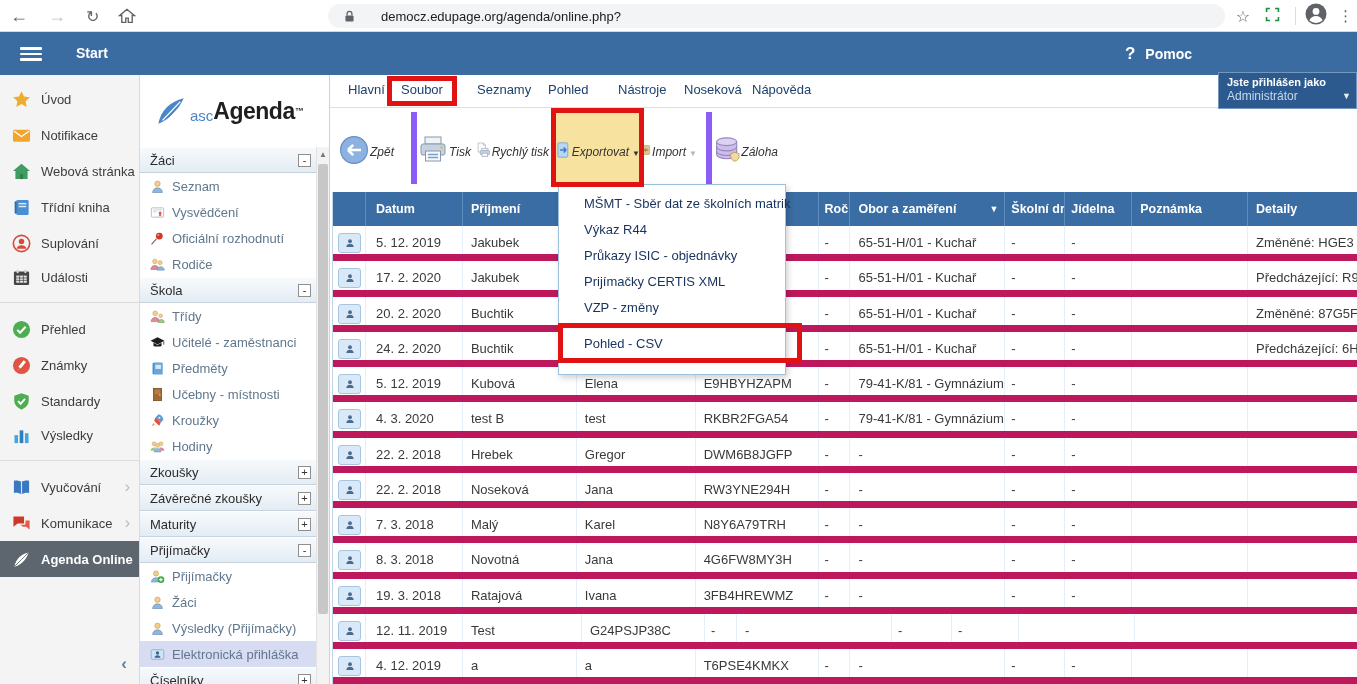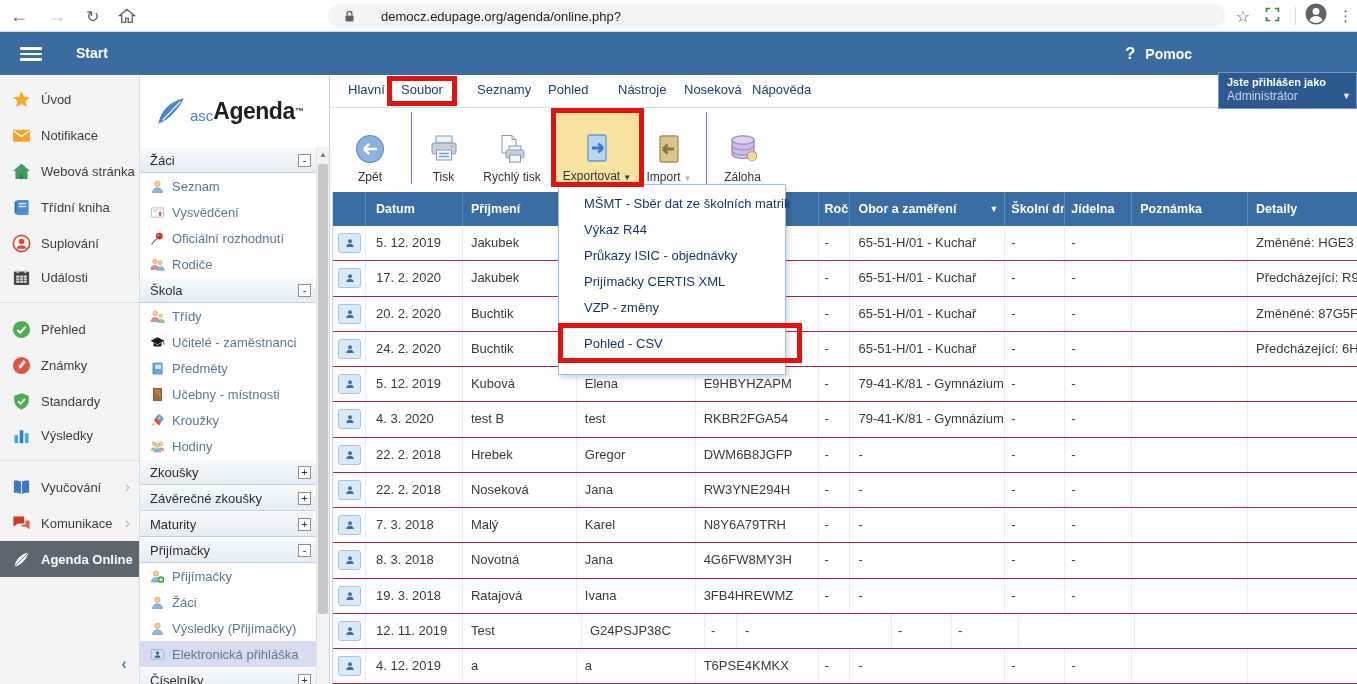--- a/index.html
+++ b/index.html
@@ -72,41 +72,41 @@
   
   .main { position:absolute; left:330px; top:75px; right:0; bottom:0; background:#fff; }
   .menubar { position:relative; height:33px; border-bottom:1px solid #d9e0e8; }
   .mitem { position:absolute; top:7px; font-size:13px; color:#1c3f6e; cursor:pointer; }
   .mitem:nth-child(1){left:18px} .mitem:nth-child(2){left:71px} .mitem:nth-child(3){left:147px}
   .mitem:nth-child(4){left:218px} .mitem:nth-child(5){left:288px} .mitem:nth-child(6){left:354px}
   .mitem:nth-child(7){left:422px}
   .mitem .redbox { left:-14px; right:-14px; top:-6px; bottom:-9px; }
 
   .toolbar { position:relative; height:84px; display:flex; align-items:flex-start; padding:4px 0 0 8px; }
-  .tbtn { width:64px; height:72px; display:flex; flex-direction:column; align-items:center;
-    justify-content:flex-end; padding-top:3px; cursor:pointer; position:relative; border-radius:3px; }
+  .tbtn { width:64px; height:72px; display:flex; flex-direction:row; align-items:center;
+    justify-content:flex-start; padding-top:3px; cursor:pointer; position:relative; border-radius:3px;font-style:italic; }
   .tbtn .ticn { width:32px; height:32px; }
   .tbtn .ticn svg { width:100%; height:100%; }
   .tbtn .tlbl { margin-top:5px; font-size:12px; color:#333; white-space:nowrap; }
   .tbtn .crt { font-size:8px; color:#333; margin-left:3px; }
   .tbtn .crt.dim { color:#b4b4b4; }
   .tbtn:nth-child(2) { width:64px; }
   .tbtn:nth-child(3) { width:74px; }
   .tbtn:nth-child(4) { width:88px; margin-left:4px; background:#f8e2a0; border:1px solid #cfa84e; }
   .tbtn:nth-child(5) { width:56px; }
   .tbtn:nth-child(6) { width:72px; }
-  .tbtn.sep { border-left:1px solid #8b5cf6; margin-left:9px; border-radius:0; }
+  .tbtn.sep { border-left:6px solid #8b5cf6; margin-left:9px; border-radius:0; }
   .tbtn:nth-child(4) .redbox { left:-3px; right:-4px; top:-5px; bottom:-4px; }
 
   
   .tbl { position:absolute; left:2px; top:117px; right:0; bottom:0; border-left:1px solid #c3d6e8; overflow:hidden; }
   .thead { height:34px; background:#3a6da3; display:flex; }
   .hc { color:#fff; font-size:12.5px; font-weight:bold; line-height:34px; padding-left:8px;
     border-right:1px solid #5d8cbd; white-space:nowrap; overflow:hidden; position:relative; cursor:pointer; }
-  .trow { height:35.25px; display:flex; border-bottom:1px solid #be185d; background:#fff; }
+  .trow { height:35.25px; display:flex; border-bottom:7px solid #be185d; background:#fff; }
   .tc { font-size:13px; color:#3a3a3a; line-height:34px; padding-left:8px;
     border-right:1px solid #e4effa; white-space:nowrap; overflow:hidden; }
   .c0{width:33px; padding-left:5px;} .c1{width:97px; padding-left:10px;} .c2{width:114px;}
   .c3{width:119px;} .c4{width:123px;} .c5{width:32px; padding-left:6px;}
   .c6{width:155px;} .c7{width:60px; padding-left:6px;} .c8{width:67px; padding-left:6px;}
   .c9{width:116px;} .c10{width:109px; border-right:none;}
   .fcaret { position:absolute; right:6px; top:0; font-size:9px; }
   .badge { margin-top:7px; width:23px; height:20px; background:#d9e9f7; border:1px solid #a5c6e3;
     border-radius:3px; cursor:pointer; display:flex; align-items:center; justify-content:center; }
   .badge svg { width:12px; height:12px; }

